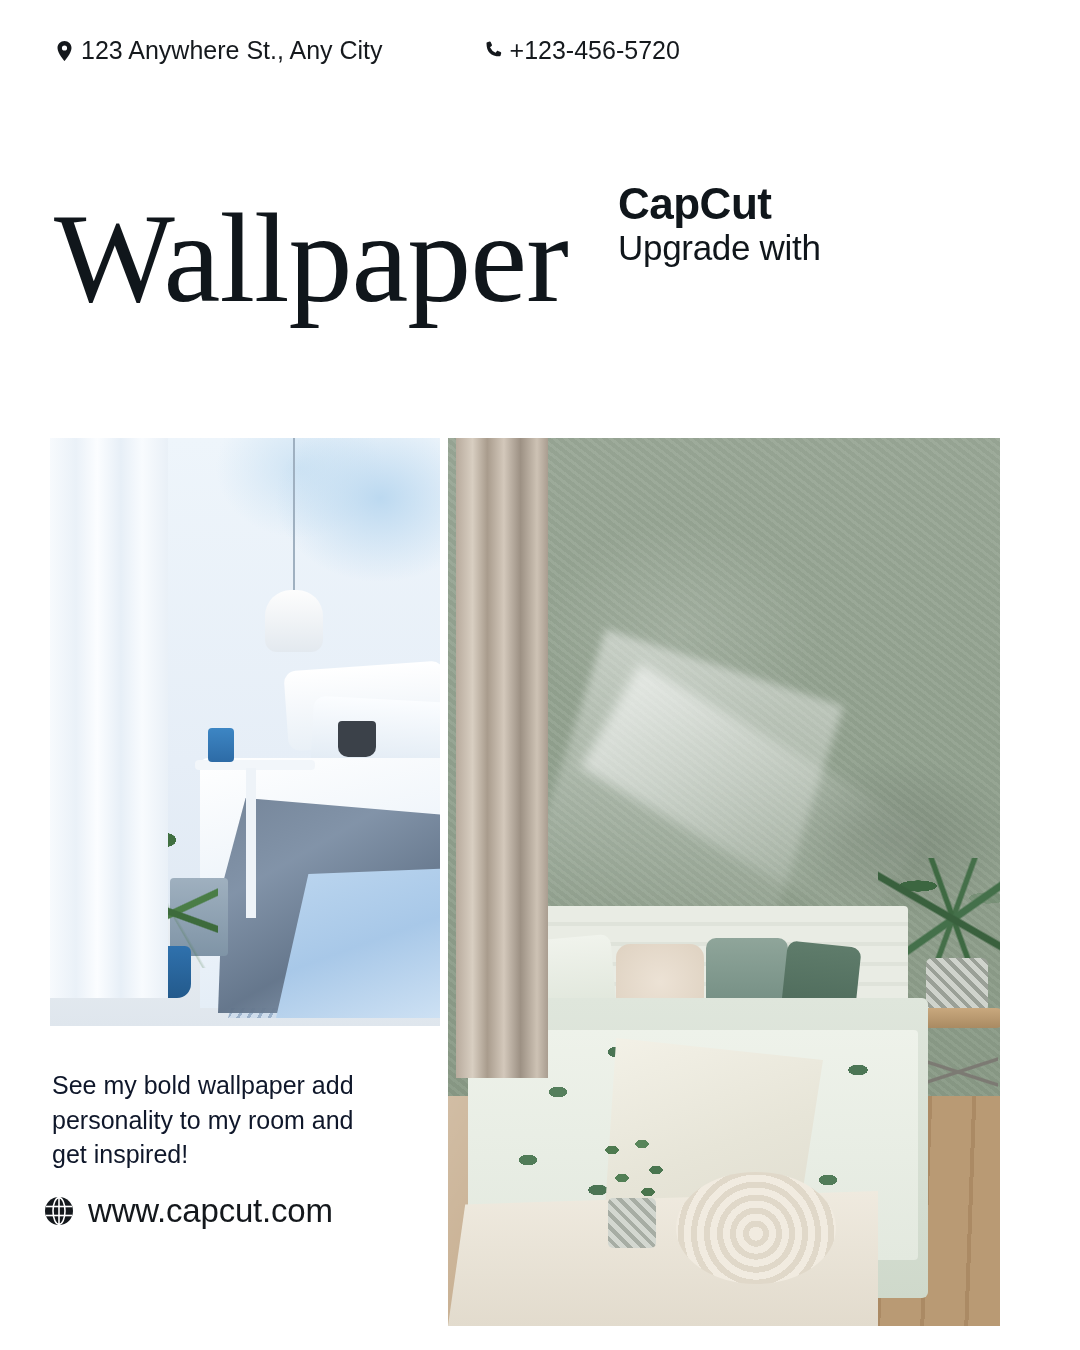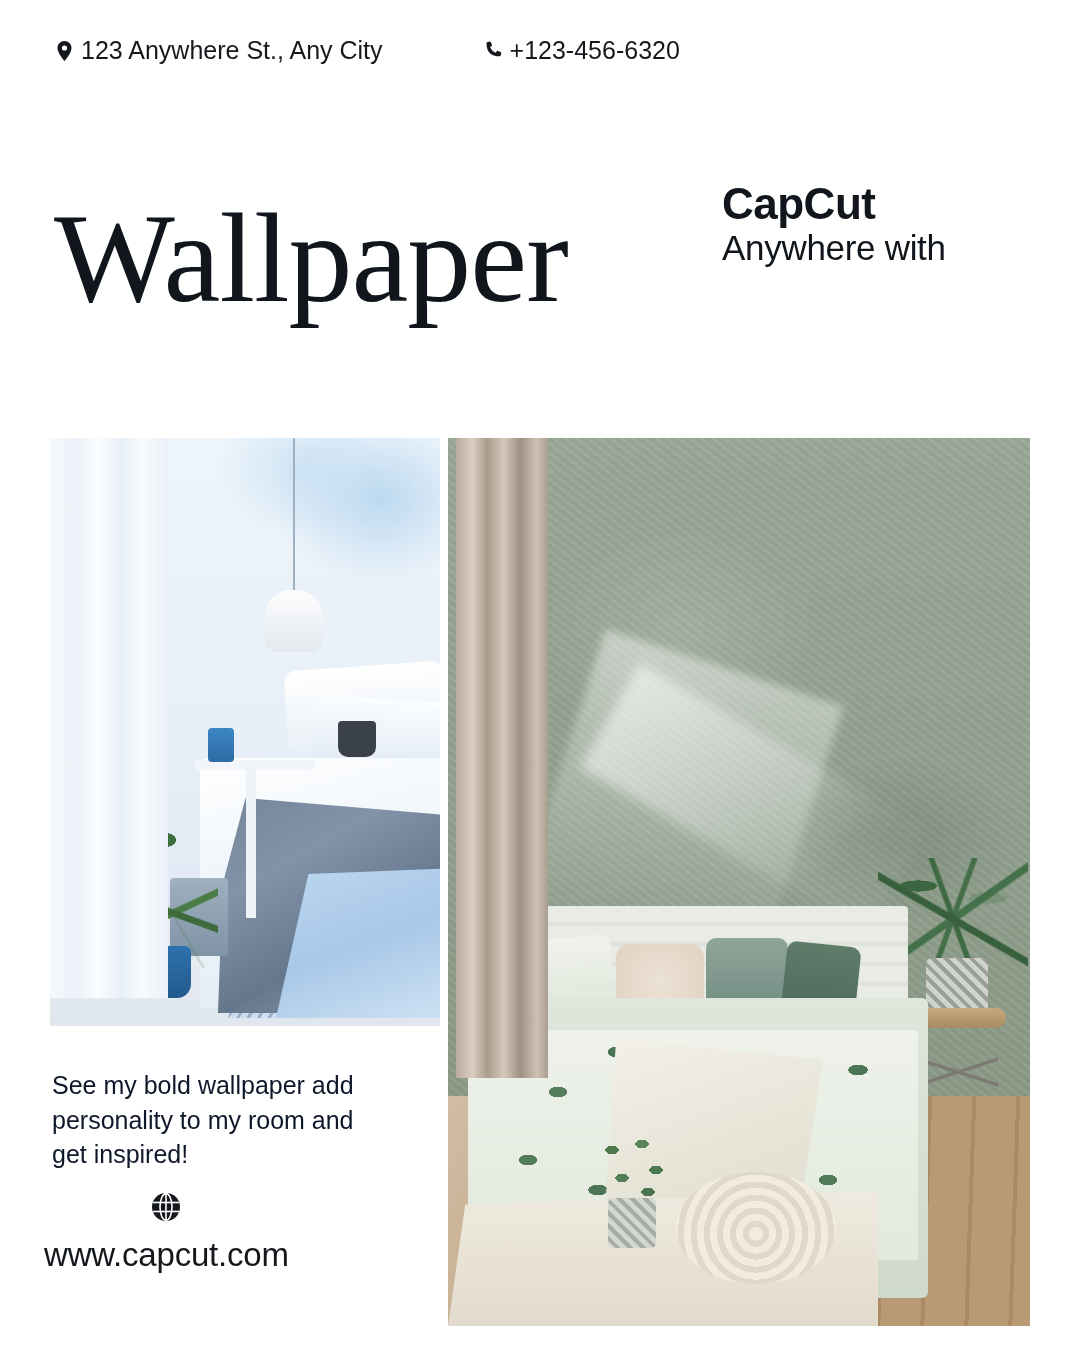--- a/index.html
+++ b/index.html
@@ -2,21 +2,21 @@
 <html><head>
 <meta charset="utf-8">
 <style>
   html, body {
     margin: 0;
     padding: 0;
     background: #ffffff;
   }
   .page {
     position: relative;
-    width: 1080px;
+    width: 1000px;
     height: 1350px;
     background: #ffffff;
     font-family: "Liberation Sans", sans-serif;
     color: #14181c;
     overflow: hidden;
   }
 
   
   .contact-bar {
     position: absolute;
@@ -42,21 +42,21 @@
     width: 20px;
     height: 26px;
   }
   .contact-item .glyph svg { display: block; }
 
   
   .headline-row {
     position: absolute;
     top: 180px;
     left: 54px;
-    right: 40px;
+    right: 64px;
     height: 200px;
   }
   .wallpaper-word {
     position: absolute;
     left: 0;
     top: 14px;
     font-family: "Liberation Serif", "DejaVu Serif", serif;
     font-size: 128px;
     line-height: 1;
     letter-spacing: -1px;
@@ -367,21 +367,20 @@
   .website {
     position: absolute;
     left: 44px;
     top: 1192px;
     display: flex;
     align-items: center;
     gap: 14px;
     font-size: 33px;
     color: #14181c;
     letter-spacing: -0.2px;
-    flex-direction: column;
   }
   .website .globe svg { display: block; }
 </style>
 </head>
 <body>
 
 <div class="page">
 
   <div class="contact-bar">
     <div class="contact-item">
@@ -391,29 +390,29 @@
         </svg>
       </span>
       <span>123 Anywhere St., Any City</span>
     </div>
     <div class="contact-item">
       <span class="glyph">
         <svg width="19" height="19" viewBox="0 0 19 19">
           <path d="M4.3 1.2 6.6.6c.5-.1 1 .1 1.2.6l1.1 2.6c.2.4.1.9-.3 1.2L7 6.2a11.6 11.6 0 0 0 5.6 5.6l1.2-1.6c.3-.4.8-.5 1.2-.3l2.6 1.1c.5.2.7.7.6 1.2l-.6 2.3c-.1.5-.5.8-1 .8C7.9 15.3 3.5 10.9 3.5 2.2c0-.5.3-.9.8-1z" fill="#14181c"></path>
         </svg>
       </span>
-      <span>+123-456-6320</span>
+      <span>+123-456-5720</span>
     </div>
   </div>
 
   <div class="headline-row">
     <div class="wallpaper-word">Wallpaper</div>
     <div class="brand-block">
       <div class="brand-name">CapCut</div>
-      <div class="brand-tagline-1">Anywhere with</div>
+      <div class="brand-tagline-1">Upgrade with</div>
     </div>
   </div>
 
   <div class="photo photo-left">
     <div class="lp-wall"></div>
     <div class="lp-floor"></div>
     <div class="lp-rug"></div>
     <div class="lp-lampcord"></div>
     <div class="lp-lamp"></div>
     <div class="lp-pillow1"></div>

